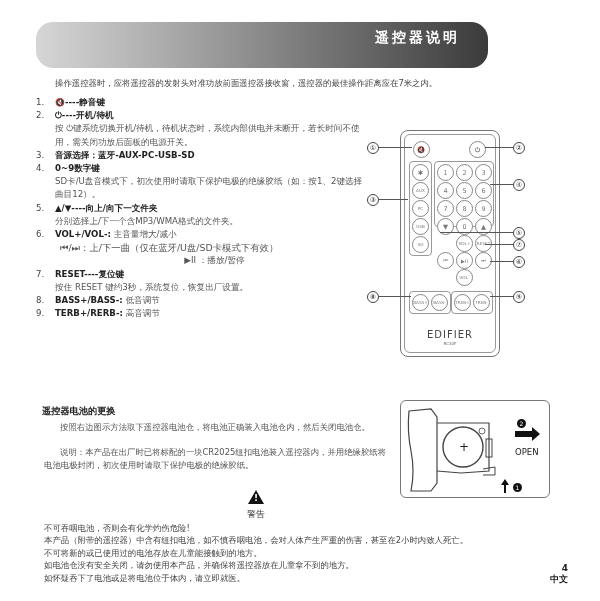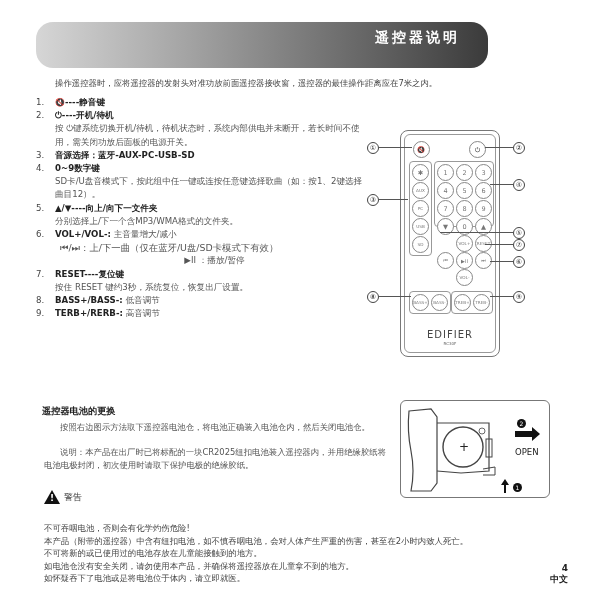--- a/index.html
+++ b/index.html
@@ -13,21 +13,21 @@
   .num{position:absolute;left:0;top:0;}
   .head{font-weight:bold;color:#222;}
   .body{color:#555;}
   .indent{padding-left:5px;}
   .sub{padding-left:8px;text-align:center;}
   .batt-title{position:absolute;left:42px;top:405px;font-size:9.2px;font-weight:bold;color:#222;}
   .para{position:absolute;left:44px;font-size:8.4px;line-height:12.6px;color:#555;width:345px;}
   .para1{top:421px;text-indent:16px;}
   .para2{top:446px;text-indent:16px;}
   .warn{position:absolute;left:44px;top:490px;font-size:8.4px;line-height:12.6px;color:#444;}
-  .warn-head{display:flex;align-items:center;gap:4px;margin-bottom:18px;}
+  .warn-head{display:flex;align-items:center;gap:4px;margin-bottom:1px;flex-direction:column;}
   .tri{width:0;height:0;border-left:8px solid transparent;border-right:8px solid transparent;border-bottom:14px solid #111;position:relative;}
   .tri::after{content:"!";position:absolute;left:-2px;top:2px;color:#fff;font-size:9px;font-weight:bold;}
   .pagenum{position:absolute;right:32px;top:563px;font-size:9px;font-weight:bold;text-align:right;color:#222;line-height:11px;}
   
   .remote{position:absolute;left:400px;top:130px;width:98px;height:225px;border:1.5px solid #777;border-radius:8px;}
   .remote-inner{position:absolute;left:3px;top:3px;right:3px;bottom:3px;border:1px solid #999;border-radius:6px;}
   .btn{position:absolute;width:15px;height:15px;border:1px solid #888;border-radius:50%;font-size:6.5px;color:#777;display:flex;align-items:center;justify-content:center;background:#fff;}
   .small{font-size:4.2px;}
   .grp{position:absolute;border:1px solid #999;border-radius:4px;}
   .callout{position:absolute;width:10px;height:10px;border:1px solid #444;border-radius:50%;font-size:7px;display:flex;align-items:center;justify-content:center;color:#333;background:#fff;}
@@ -60,21 +60,21 @@
     <div class="head"><span>⏻</span><span>----开机/待机</span></div>
     <div class="body">按 ⏻键系统切换开机/待机，待机状态时，系统内部供电并未断开，若长时间不使用，需关闭功放后面板的电源开关。</div>
   </div>
   <div class="item">
     <span class="num">3.</span>
     <div class="head">音源选择：蓝牙-AUX-PC-USB-SD</div>
   </div>
   <div class="item">
     <span class="num">4.</span>
     <div class="head">0~9数字键</div>
-    <div class="body">SD卡/U盘音模式下，按此组中任一键或连按任意键选择歌曲（如：按1、2键选择曲目12）。</div>
+    <div class="body">SD卡/U盘音模式下，初次使用时请取下保护电极的绝缘胶纸（如：按1、2键选择曲目12）。</div>
   </div>
   <div class="item">
     <span class="num">5.</span>
     <div class="head">▲/▼----向上/向下一文件夹</div>
     <div class="body">分别选择上/下一个含MP3/WMA格式的文件夹。</div>
   </div>
   <div class="item">
     <span class="num">6.</span>
     <div><span class="head">VOL+/VOL-:</span> <span class="body">主音量增大/减小</span></div>
     <div class="body indent" style="font-size:9.4px">⏮/⏭：上/下一曲（仅在蓝牙/U盘/SD卡模式下有效）</div>

